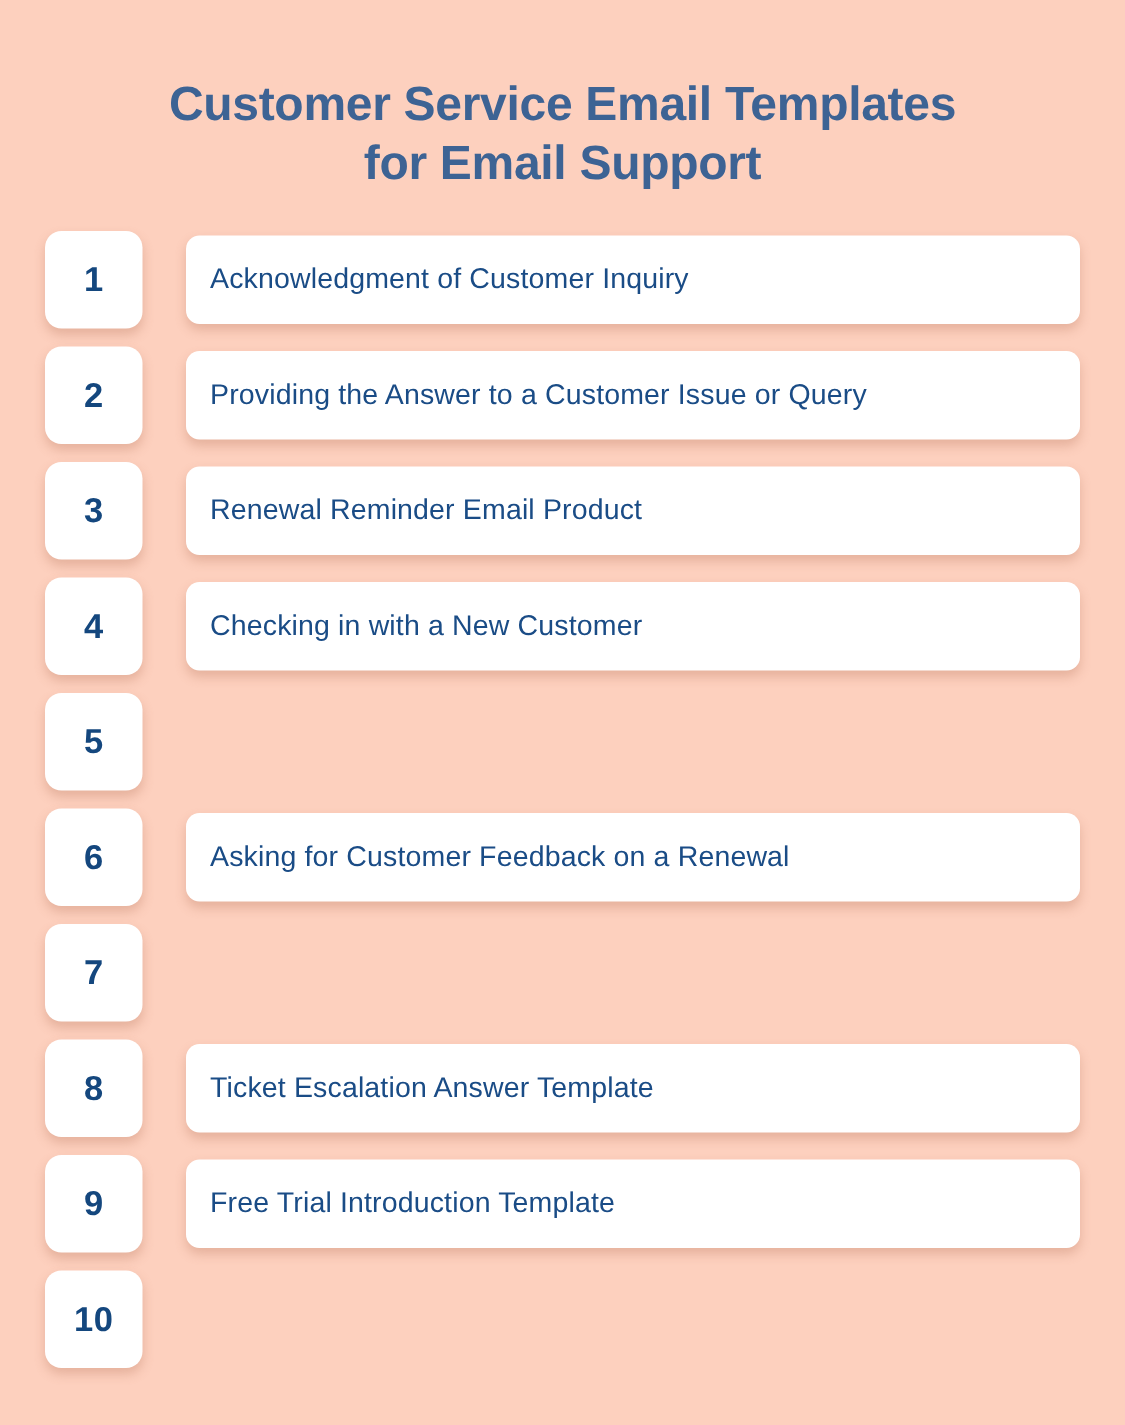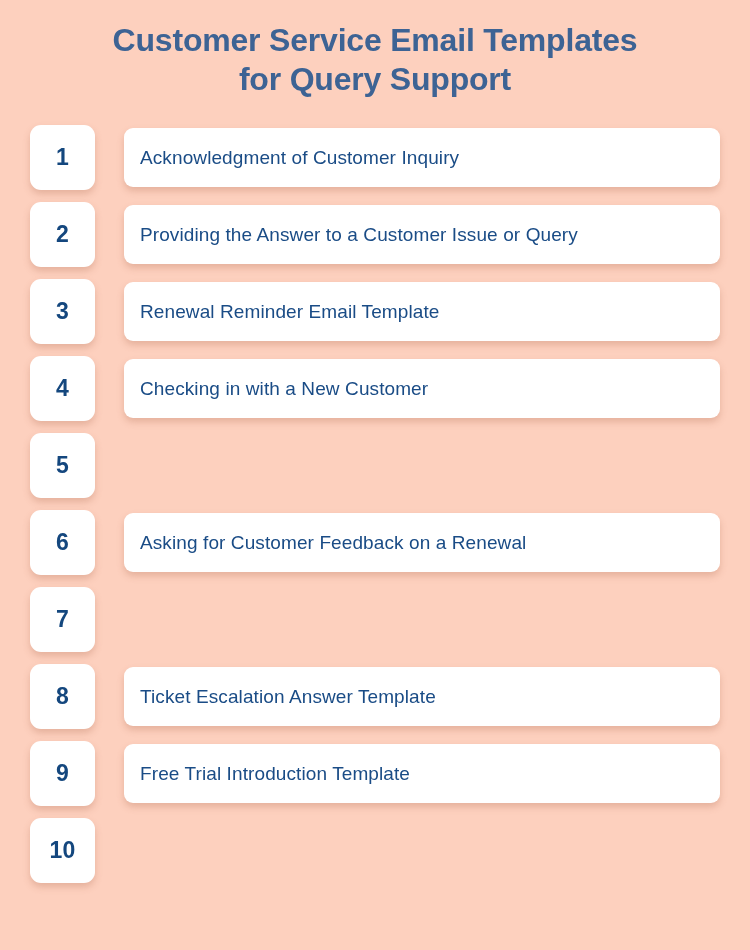--- a/index.html
+++ b/index.html
@@ -15,21 +15,21 @@
   }
   .page {
     width: 750px;
     height: 950px;
     position: relative;
     box-sizing: border-box;
   }
 
   
   .title-block {
-    padding-top: 21px;
+    padding-top: 50px;
     text-align: center;
   }
   .title {
     color: #3D6394;
     font-size: 32px;
     font-weight: bold;
     line-height: 1.22;
     letter-spacing: -0.2px;
     margin: 0;
     padding: 0 60px;
@@ -86,21 +86,21 @@
   }
 </style>
 </head>
 <body>
 
 <div class="page">
 
   <div class="title-block">
     <h1 class="title">
       <span class="title-line">Customer Service Email Templates</span>
-      <span class="title-line">for Query Support</span>
+      <span class="title-line">for Email Support</span>
     </h1>
   </div>
 
   <div class="list">
 
     <div class="row">
       <div class="badge">
         <span>1</span>
       </div>
       <div class="card">
@@ -115,21 +115,21 @@
       <div class="card">
         <span class="card-text">Providing the Answer to a Customer Issue or Query</span>
       </div>
     </div>
 
     <div class="row">
       <div class="badge">
         <span>3</span>
       </div>
       <div class="card">
-        <span class="card-text">Renewal Reminder Email Template</span>
+        <span class="card-text">Renewal Reminder Email Product</span>
       </div>
     </div>
 
     <div class="row">
       <div class="badge">
         <span>4</span>
       </div>
       <div class="card">
         <span class="card-text">Checking in with a New Customer</span>
       </div>

